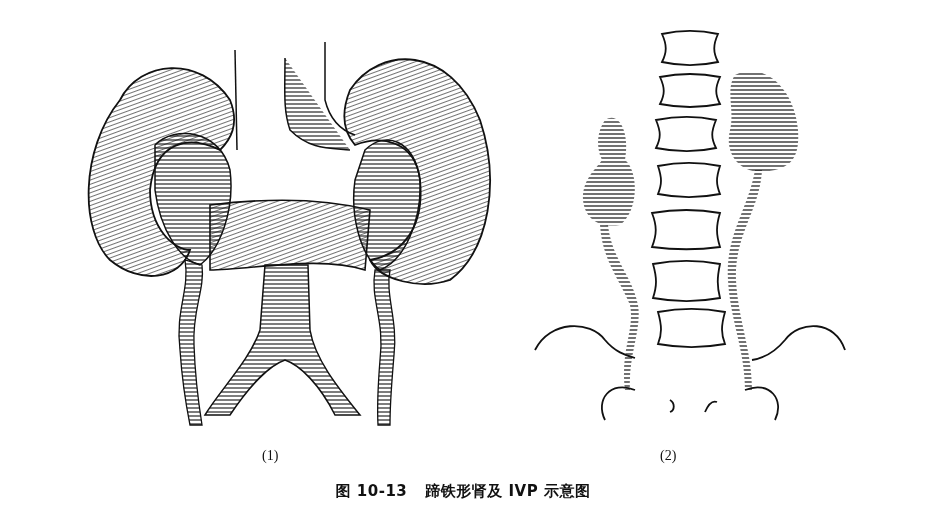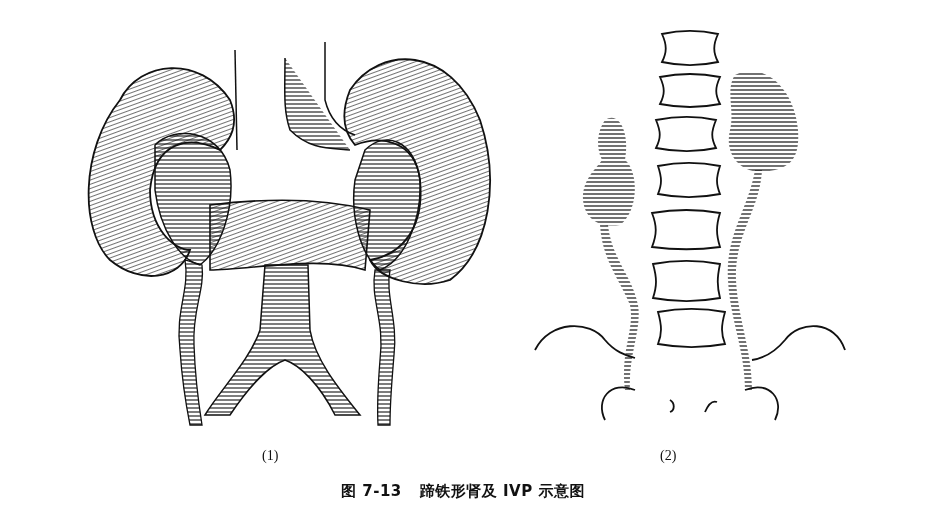--- a/index.html
+++ b/index.html
@@ -83,14 +83,14 @@
 
     <path d="M80 205 C82 240 100 260 110 285 C115 310 100 330 105 370 L110 370 C108 335 122 310 118 285 C112 255 92 240 88 205 Z" fill="url(#hatch2)"></path>
     <path d="M235 150 C228 190 205 215 208 260 C210 300 225 330 225 370 L232 370 C232 330 218 300 216 260 C214 215 240 190 242 150 Z" fill="url(#hatch2)"></path>
   </svg>
 </div>
 
 <div id="label1" class="sublabel">(1)</div>
 <div id="label2" class="sublabel">(2)</div>
 
 <div id="caption">
-  <span class="num">图 7-13</span><span>蹄铁形肾及 IVP 示意图</span>
+  <span class="num">图 10-13</span><span>蹄铁形肾及 IVP 示意图</span>
 </div>
 
 </body></html>

